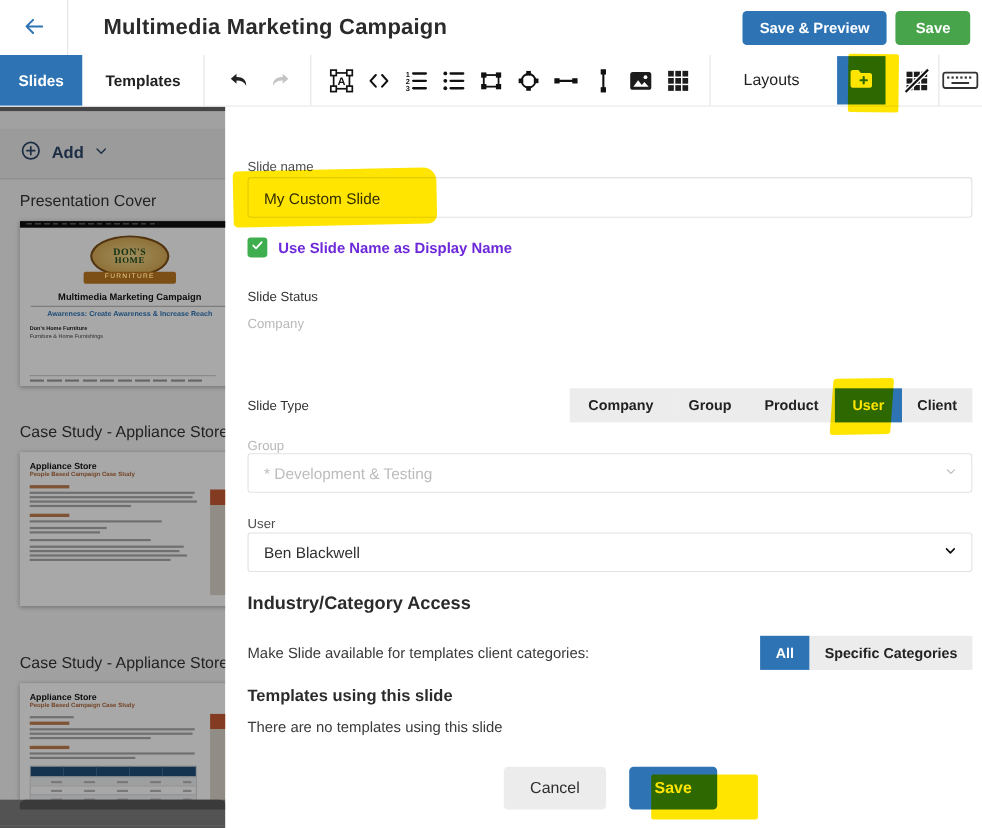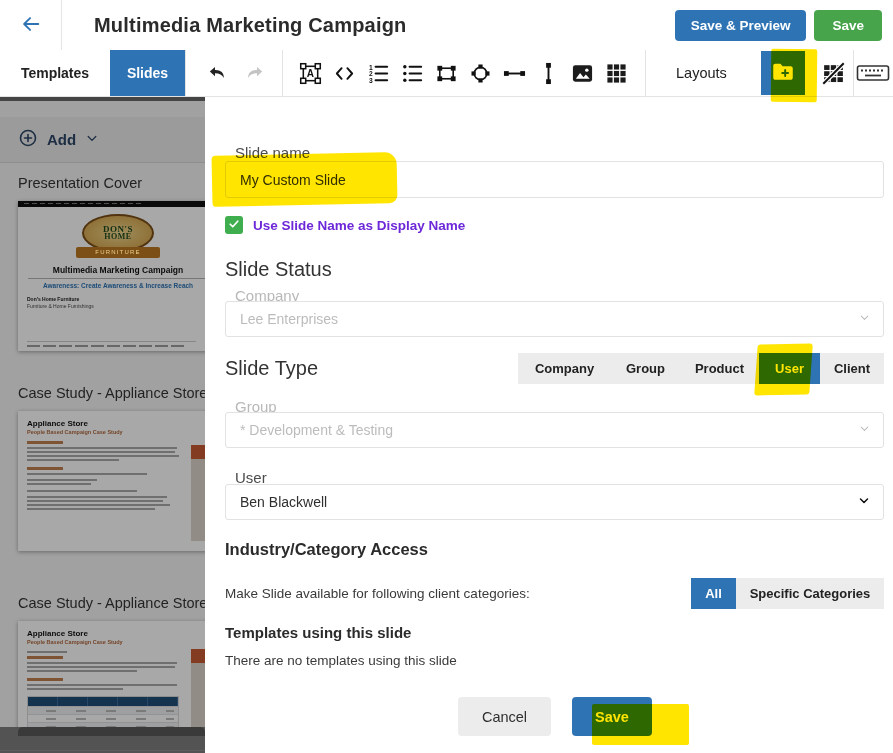--- a/index.html
+++ b/index.html
@@ -68,31 +68,31 @@
   .cst-r { height:8px; border-top:1px solid #e0e0e0; background-image:repeating-linear-gradient(90deg,transparent 0 12px,#b9b9b9 12px 22px,transparent 22px 30px); background-size:140px 2px; background-repeat:no-repeat; background-position:6px 3px; }
   .cst-r:nth-child(even) { background-color:#eef1f4; }
   .sb-overlay { position:absolute; inset:0; background:rgba(0,0,0,.34); pointer-events:none; }
   .sb-bottom { position:absolute; bottom:0; left:0; width:100%; height:26px; background:#7e7e7e; }
   .sb-thumbbar { position:absolute; top:0; left:18px; right:0; height:9px; background:#595959; border-radius:5px 5px 0 0; }
   .sb-bottomline { position:absolute; bottom:2px; left:0; width:100%; height:1px; background:#8f8f8f; }
 
   
   .modal { position:absolute; left:205px; top:97px; width:688px; height:656px; background:#fff; }
   .m-title { position:absolute; top:25px; left:0; width:100%; text-align:center; font-size:17px; font-weight:700; color:#3a3a3a; }
-  .m-lbl { position:absolute; left:30px; font-size:15px; color:#4c4c4c; }
+  .m-lbl { position:absolute; left:20px; font-size:12px; color:#4c4c4c; }
   .m-lbl-dis { color:#b8b8b8; }
   .m-input { position:absolute; left:20px; width:659px; height:37px; border:1px solid #e2e2e2; border-radius:3px; padding:0 14px; font-family:inherit; font-size:14px; color:#333; }
   .m-select { position:absolute; left:20px; width:659px; height:36px; border:1px solid #e2e2e2; border-radius:3px; display:flex; align-items:center; padding:0 14px; font-size:14px; cursor:pointer; background:#fff; }
   .m-select.disabled { color:#bcbcbc; cursor:default; }
   .m-select .chev { position:absolute; right:12px; top:50%; transform:translateY(-50%); }
   .chk-row { position:absolute; left:20px; top:119px; display:flex; align-items:center; gap:10px; cursor:pointer; }
   .chk-box { width:18px; height:18px; background:#3fae4f; border-radius:3px; display:flex; align-items:center; justify-content:center; }
   .chk-label { font-size:13.5px; font-weight:600; color:#6d28d9; }
   .m-row { position:absolute; left:20px; right:9px; height:31px; display:flex; align-items:center; }
-  .m-row-label { font-size:20px; color:#333;text-align:center; }
+  .m-row-label { font-size:12px; color:#333;text-align:center; }
   .m-row-label-sm { font-size:13.5px; color:#3a3a3a; }
   .seg { margin-left:auto; display:flex; }
   .seg button { height:31px; border:none; background:#ececec; color:#222; font-family:inherit; font-size:13px; font-weight:600; cursor:pointer; padding:0 16px; }
   .seg button.active { background:#2e74b5; color:#fff; }
   .m-h1 { position:absolute; left:20px; font-size:16.5px; font-weight:700; color:#2b2b2b; }
   .m-h2 { position:absolute; left:20px; font-size:15px; font-weight:700; color:#2b2b2b; }
   .m-text { position:absolute; left:20px; font-size:13.5px; color:#3a3a3a; }
   .m-cancel { position:absolute; left:253px; top:600px; width:93px; height:39px; background:#ececec; color:#2f2f2f; border:none; border-radius:4px; font-family:inherit; font-size:14.5px; cursor:pointer; }
   .m-save { position:absolute; left:367px; top:600px; width:80px; height:39px; background:#2e74b5; color:#fff; border:none; border-radius:4px; font-family:inherit; font-size:14.5px; font-weight:600; cursor:pointer; }
 
@@ -117,22 +117,22 @@
       </span>
     </button>
     <div class="page-title">Multimedia Marketing Campaign</div>
     <div class="header-actions">
       <button class="btn btn-blue">Save &amp; Preview</button>
       <button class="btn btn-green">Save</button>
     </div>
   </div>
 
   <div class="toolbar">
+    <button class="tab tab-slides active">Slides</button>
     <button class="tab tab-templates">Templates</button>
-    <button class="tab tab-slides active">Slides</button>
     <div class="vdiv"></div>
 
     <button class="tool-btn" style="margin-left:16px;">
       <span>
           <svg width="24" height="24" viewBox="0 0 24 24">
             <path d="M8 6 2.8 10.6 8 15.2v-3c4.4 0 7.3 1.5 8.8 4.8.3-5.4-3.4-8.2-8.8-8V6z" fill="#222"></path>
           </svg>
         </span>
     </button>
     <button class="tool-btn">
@@ -401,26 +401,20 @@
             </svg></span>
       </span>
       <span class="chk-label">Use Slide Name as Display Name</span>
     </div>
 
     <div class="m-row" style="top:157px;">
       <span class="m-row-label">Slide Status</span>
     </div>
 
     <div class="m-lbl m-lbl-dis" style="top:190px;">Company</div>
-    <div class="m-select disabled" style="top:204px;">
-      <span>Lee Enterprises</span>
-      <span class="chev"><svg width="13" height="13" viewBox="0 0 24 24">
-            <path d="M6 9.5 12 15.5 18 9.5" fill="none" stroke="#bdbdbd" stroke-width="2" stroke-linecap="round" stroke-linejoin="round"></path>
-          </svg></span>
-    </div>
 
     <div class="m-row" style="top:256px;">
       <span class="m-row-label">Slide Type</span>
       <div class="seg">
         <button style="width:93px; padding:0;">Company</button>
         <button style="width:69px; padding:0;">Group</button>
         <button style="width:79px; padding:0;">Product</button>
         <button class="active" style="width:61px; padding:0;">User</button>
         <button style="width:64px; padding:0;">Client</button>
       </div>
@@ -438,21 +432,21 @@
     <div class="m-select" style="top:387px; color:#2f2f2f;">
       <span>Ben Blackwell</span>
       <span class="chev"><svg width="14" height="14" viewBox="0 0 24 24">
             <path d="M6 9.5 12 15.5 18 9.5" fill="none" stroke="#111" stroke-width="2.6" stroke-linecap="round" stroke-linejoin="round"></path>
           </svg></span>
     </div>
 
     <div class="m-h1" style="top:443px;">Industry/Category Access</div>
 
     <div class="m-row" style="top:481px;">
-      <span class="m-row-label-sm">Make Slide available for following client categories:</span>
+      <span class="m-row-label-sm">Make Slide available for templates client categories:</span>
       <div class="seg">
         <button class="active" style="width:45px; padding:0;">All</button>
         <button style="width:148px; padding:0;">Specific Categories</button>
       </div>
     </div>
 
     <div class="m-h2" style="top:527px;">Templates using this slide</div>
     <div class="m-text" style="top:556px;">There are no templates using this slide</div>
 
     <button class="m-cancel">Cancel</button>

